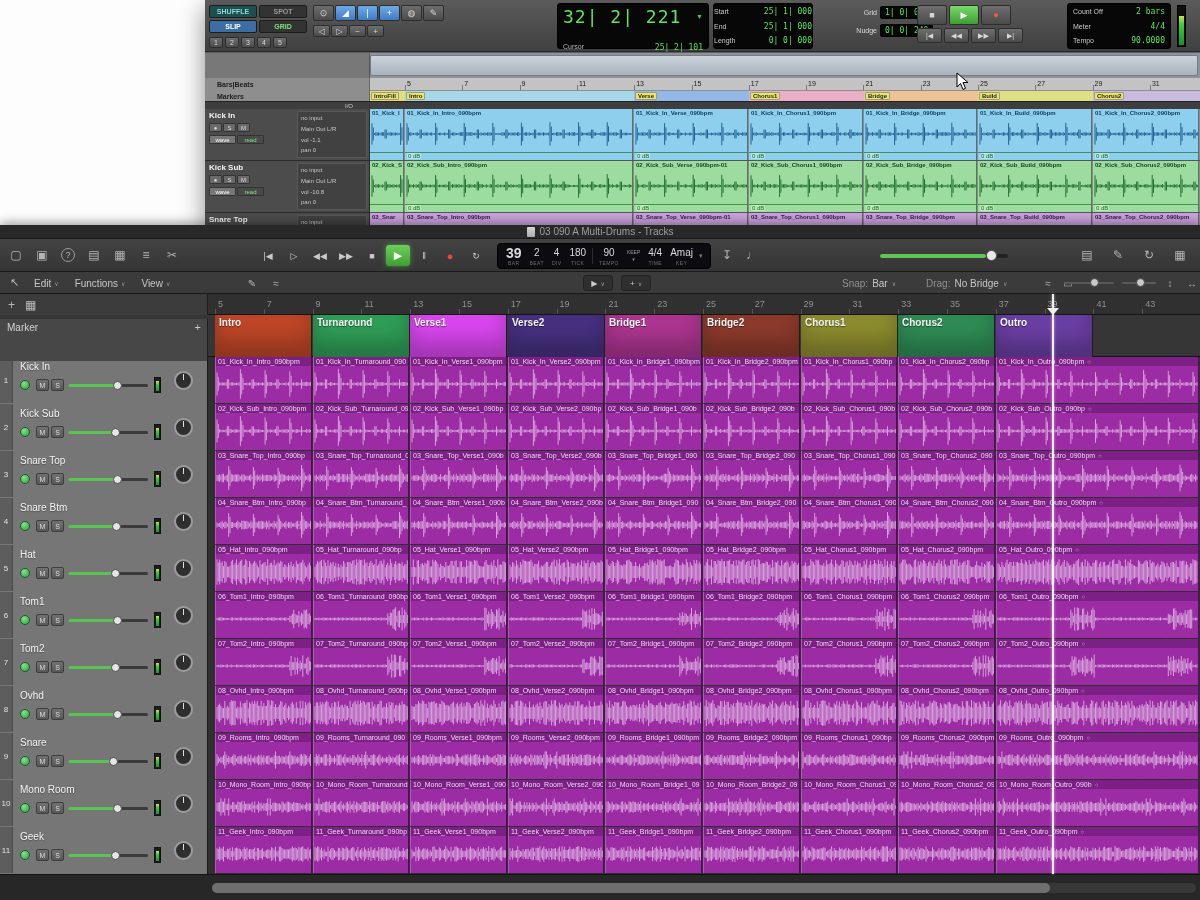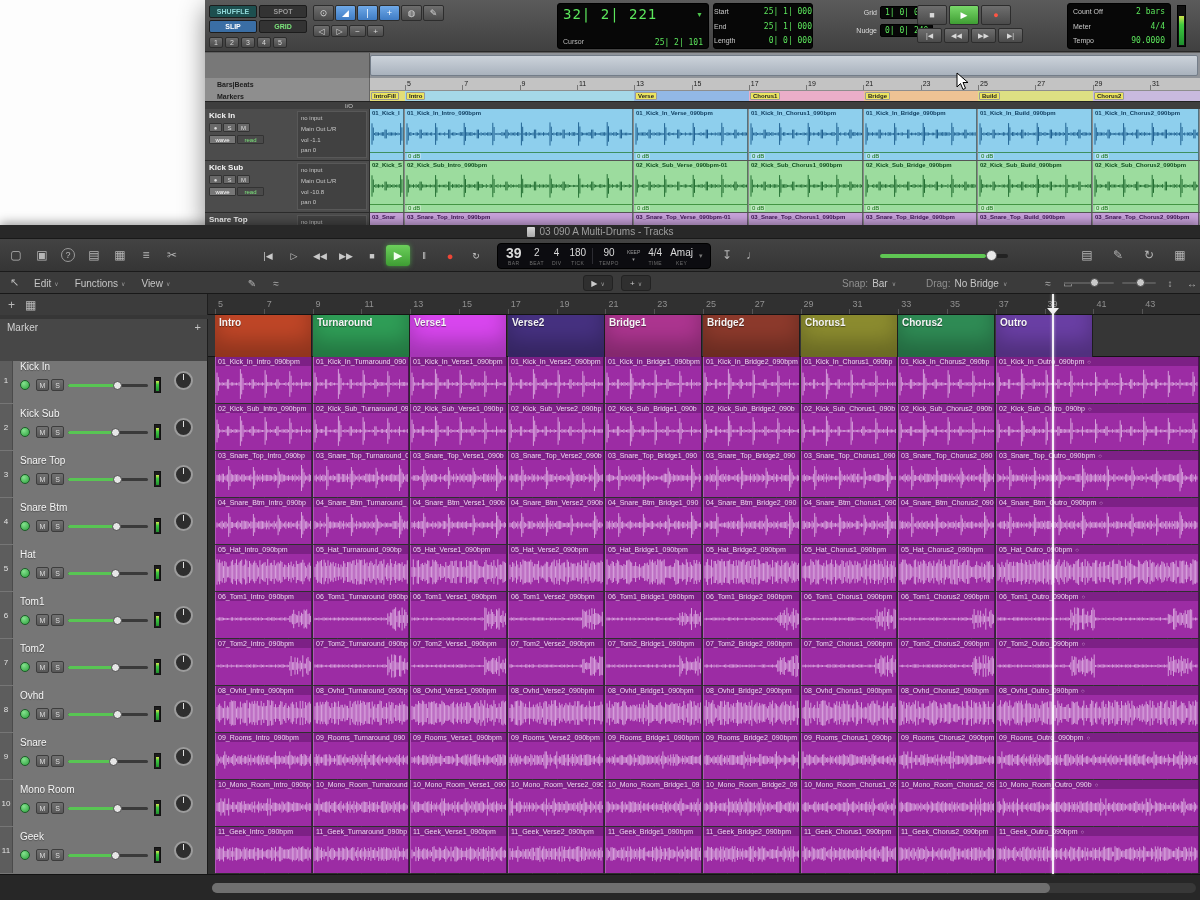--- a/index.html
+++ b/index.html
@@ -21,21 +21,21 @@
 #pt-mem{position:absolute;left:4px;top:37px;display:flex;gap:2px}
 .pt-memb{width:14px;height:11px;font-size:7px}
 #pt-tools{position:absolute;left:108px;top:5px;display:flex;gap:1px}
 .pt-tool{width:21px;height:16px;font-size:9px}
 #pt-tools2{position:absolute;left:108px;top:25px;display:flex;gap:1px}
 .pt-tool2{width:17px;height:12px;font-size:8px}
 .pt-black{background:#070707;border:1px solid #000;border-radius:3px}
 .pt-led{color:#5ce65c;font-family:"DejaVu Sans Mono",monospace}
 #pt-counter{position:absolute;left:352px;top:3px;width:152px;height:46px;padding:2px 5px}
 #pt-cmain{display:flex;align-items:center;justify-content:space-between}
-#pt-cmain .pt-led{font-size:14px;letter-spacing:1px}
+#pt-cmain .pt-led{font-size:18px;letter-spacing:1px}
 #pt-cdrop{color:#4cc44c;font-size:7px}
 #pt-csub{display:flex;justify-content:space-between;margin-top:16px}
 #pt-csub span:first-child{color:#b9b9b9;font-size:7px}
 #pt-csub .pt-led{font-size:8px}
 #pt-sel{position:absolute;left:508px;top:3px;width:100px;height:46px;padding:3px 0;display:flex;flex-direction:column;justify-content:space-between}
 .pt-selrow{display:flex;justify-content:space-between;align-items:center}
 .pt-selrow span:first-child{color:#c9c9c9;font-size:7px}
 .pt-selrow .pt-led{font-size:8px}
 #pt-gn{position:absolute;left:644px;top:6px;width:96px;display:flex;flex-direction:column;gap:5px}
 .pt-gnrow{display:flex;align-items:center;gap:3px}

